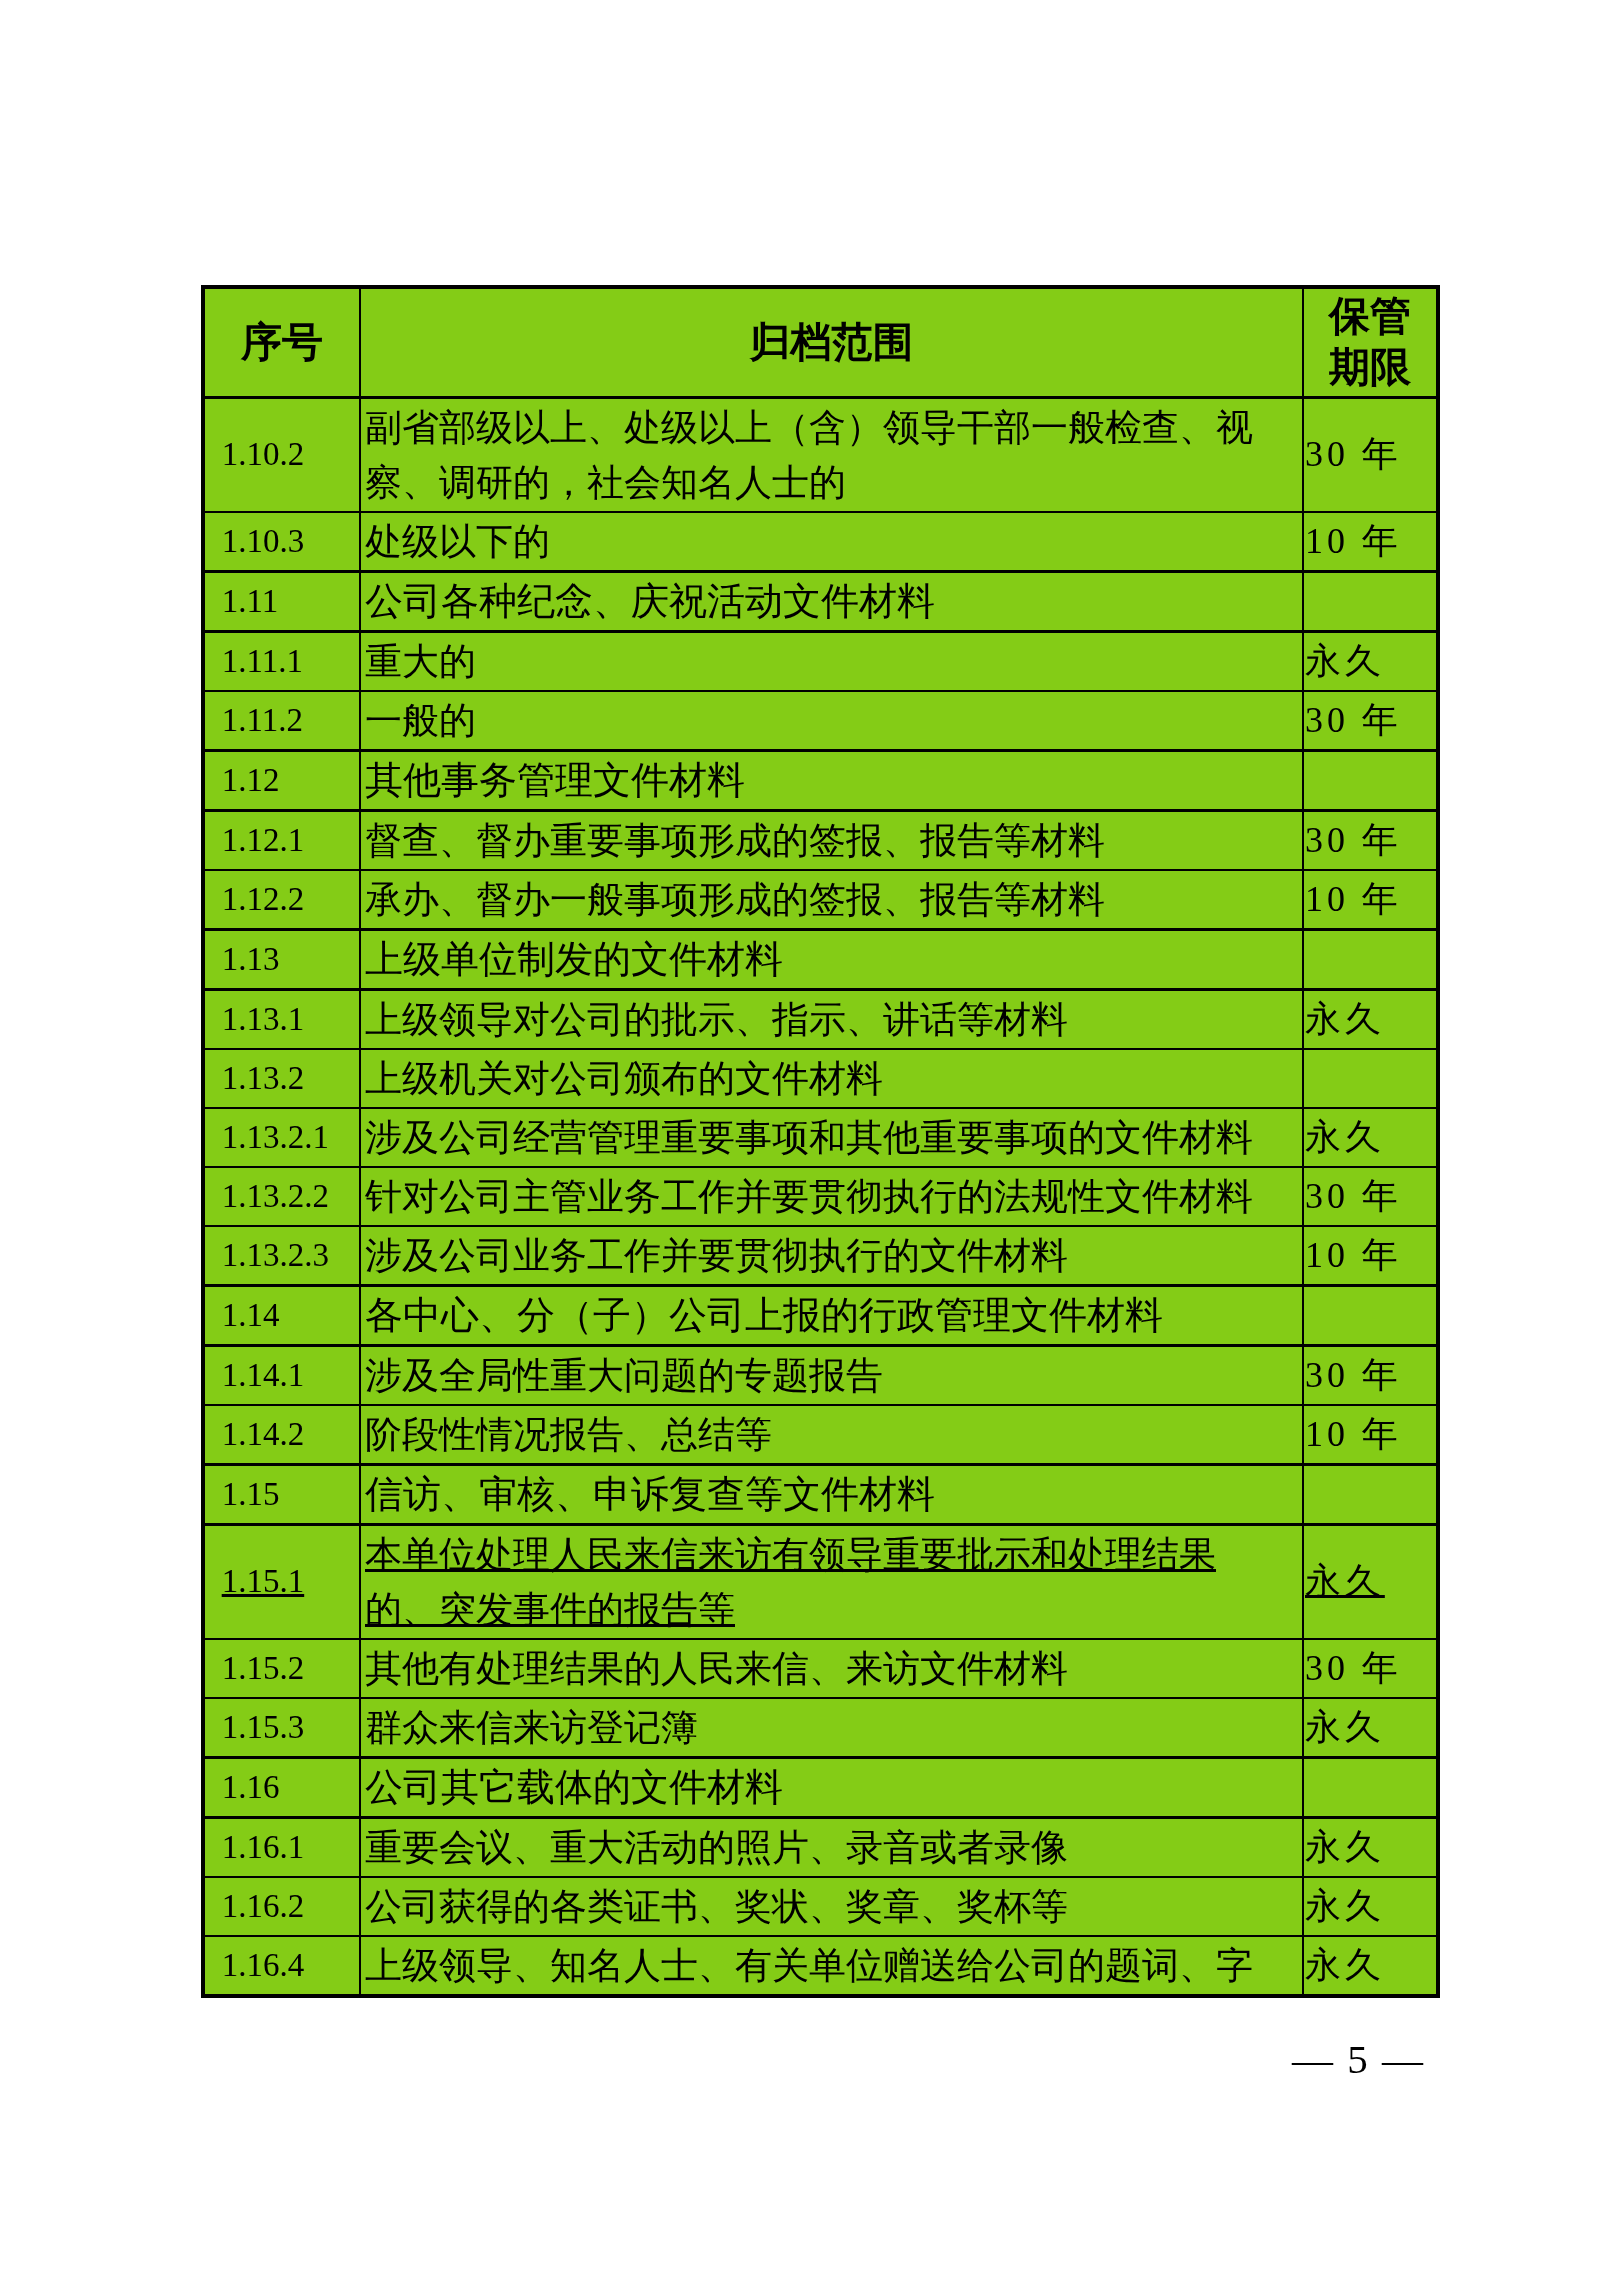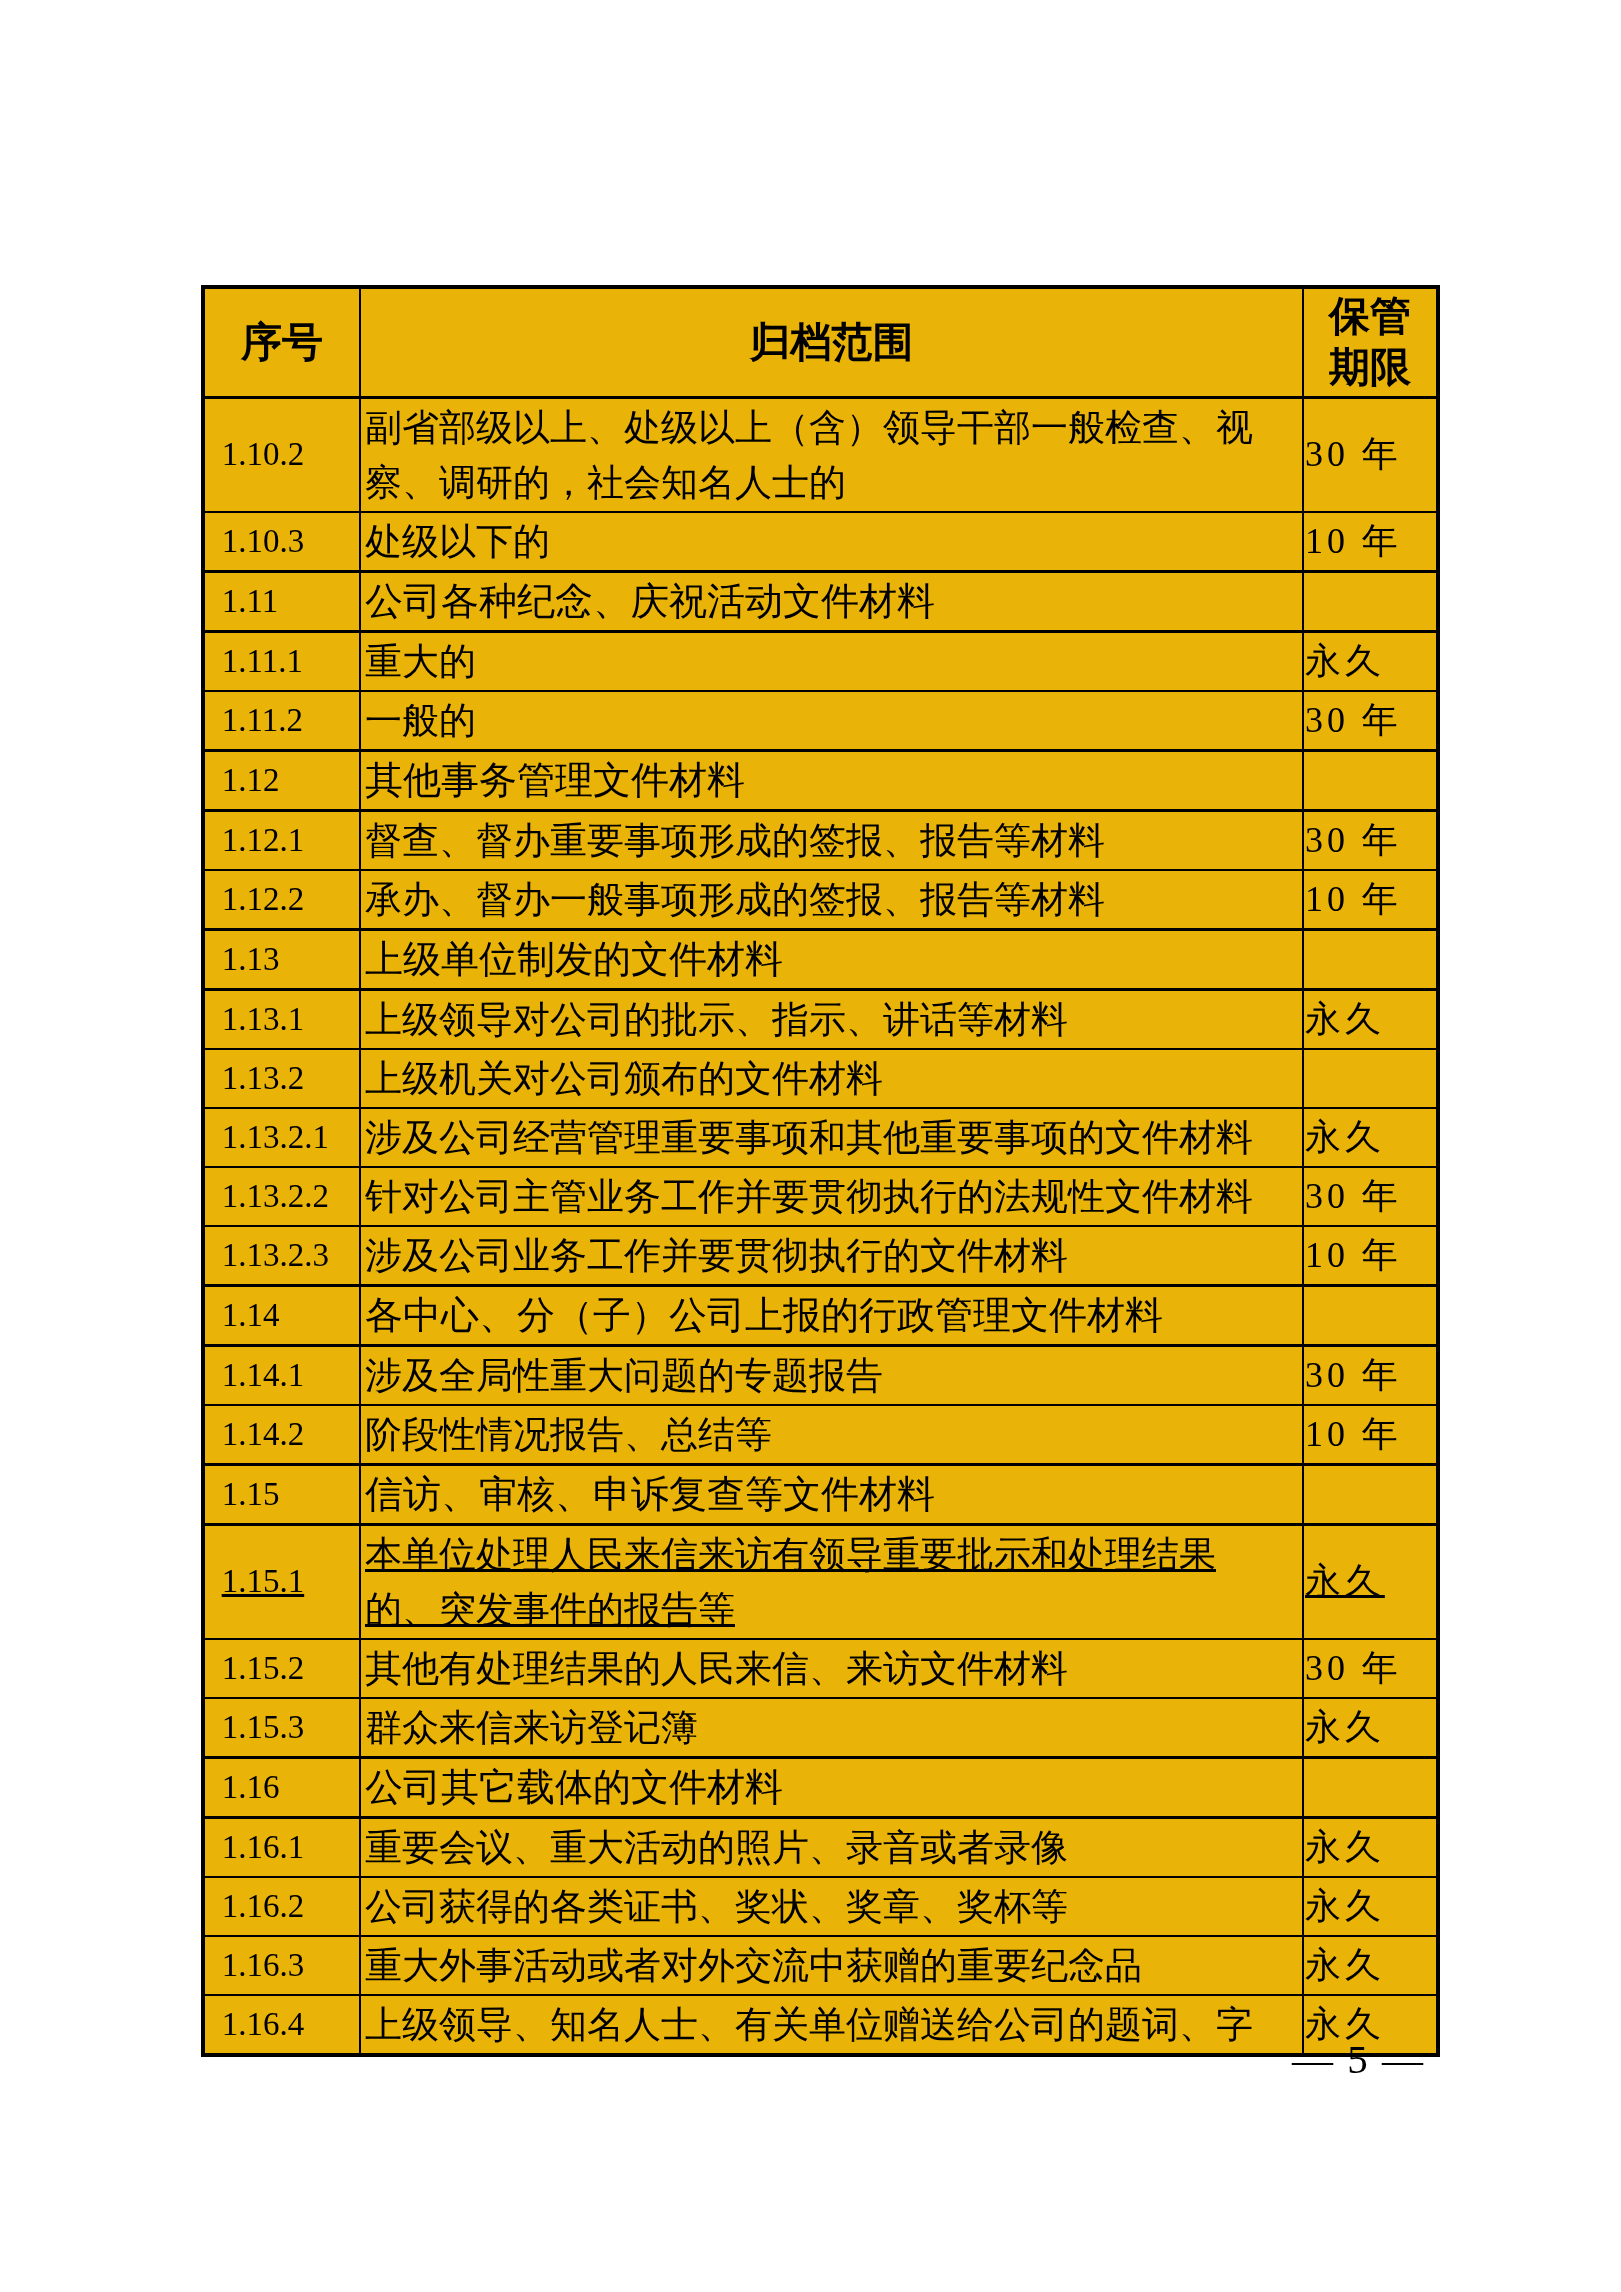--- a/index.html
+++ b/index.html
@@ -12,21 +12,21 @@
     overflow: hidden;
     font-family: "Liberation Serif", serif;
   }
   table.archive-table {
     position: absolute;
     left: 201px;
     top: 285px;
     width: 1235px;
     border-collapse: collapse;
     table-layout: fixed;
-    background: #eab308;
+    background: #84cc16;
     border: 4.9px solid #000;
   }
   .archive-table td, .archive-table th {
     border: 2.9px solid #000;
     overflow: hidden;
     vertical-align: middle;
     box-sizing: border-box;
   }
   .archive-table thead tr { height: 110px; }
   .archive-table thead th {
@@ -214,25 +214,20 @@
         <td class="c-id">1.16.1</td>
         <td class="c-scope">重要会议、重大活动的照片、录音或者录像</td>
         <td class="c-ret">永久</td>
       </tr>
       <tr>
         <td class="c-id">1.16.2</td>
         <td class="c-scope">公司获得的各类证书、奖状、奖章、奖杯等</td>
         <td class="c-ret">永久</td>
       </tr>
       <tr>
-        <td class="c-id">1.16.3</td>
-        <td class="c-scope">重大外事活动或者对外交流中获赠的重要纪念品</td>
-        <td class="c-ret">永久</td>
-      </tr>
-      <tr>
         <td class="c-id">1.16.4</td>
         <td class="c-scope">上级领导、知名人士、有关单位赠送给公司的题词、字</td>
         <td class="c-ret">永久</td>
       </tr>
     </tbody>
   </table>
 
   <div class="page-footer">— 5 —</div>
 
 </div>

